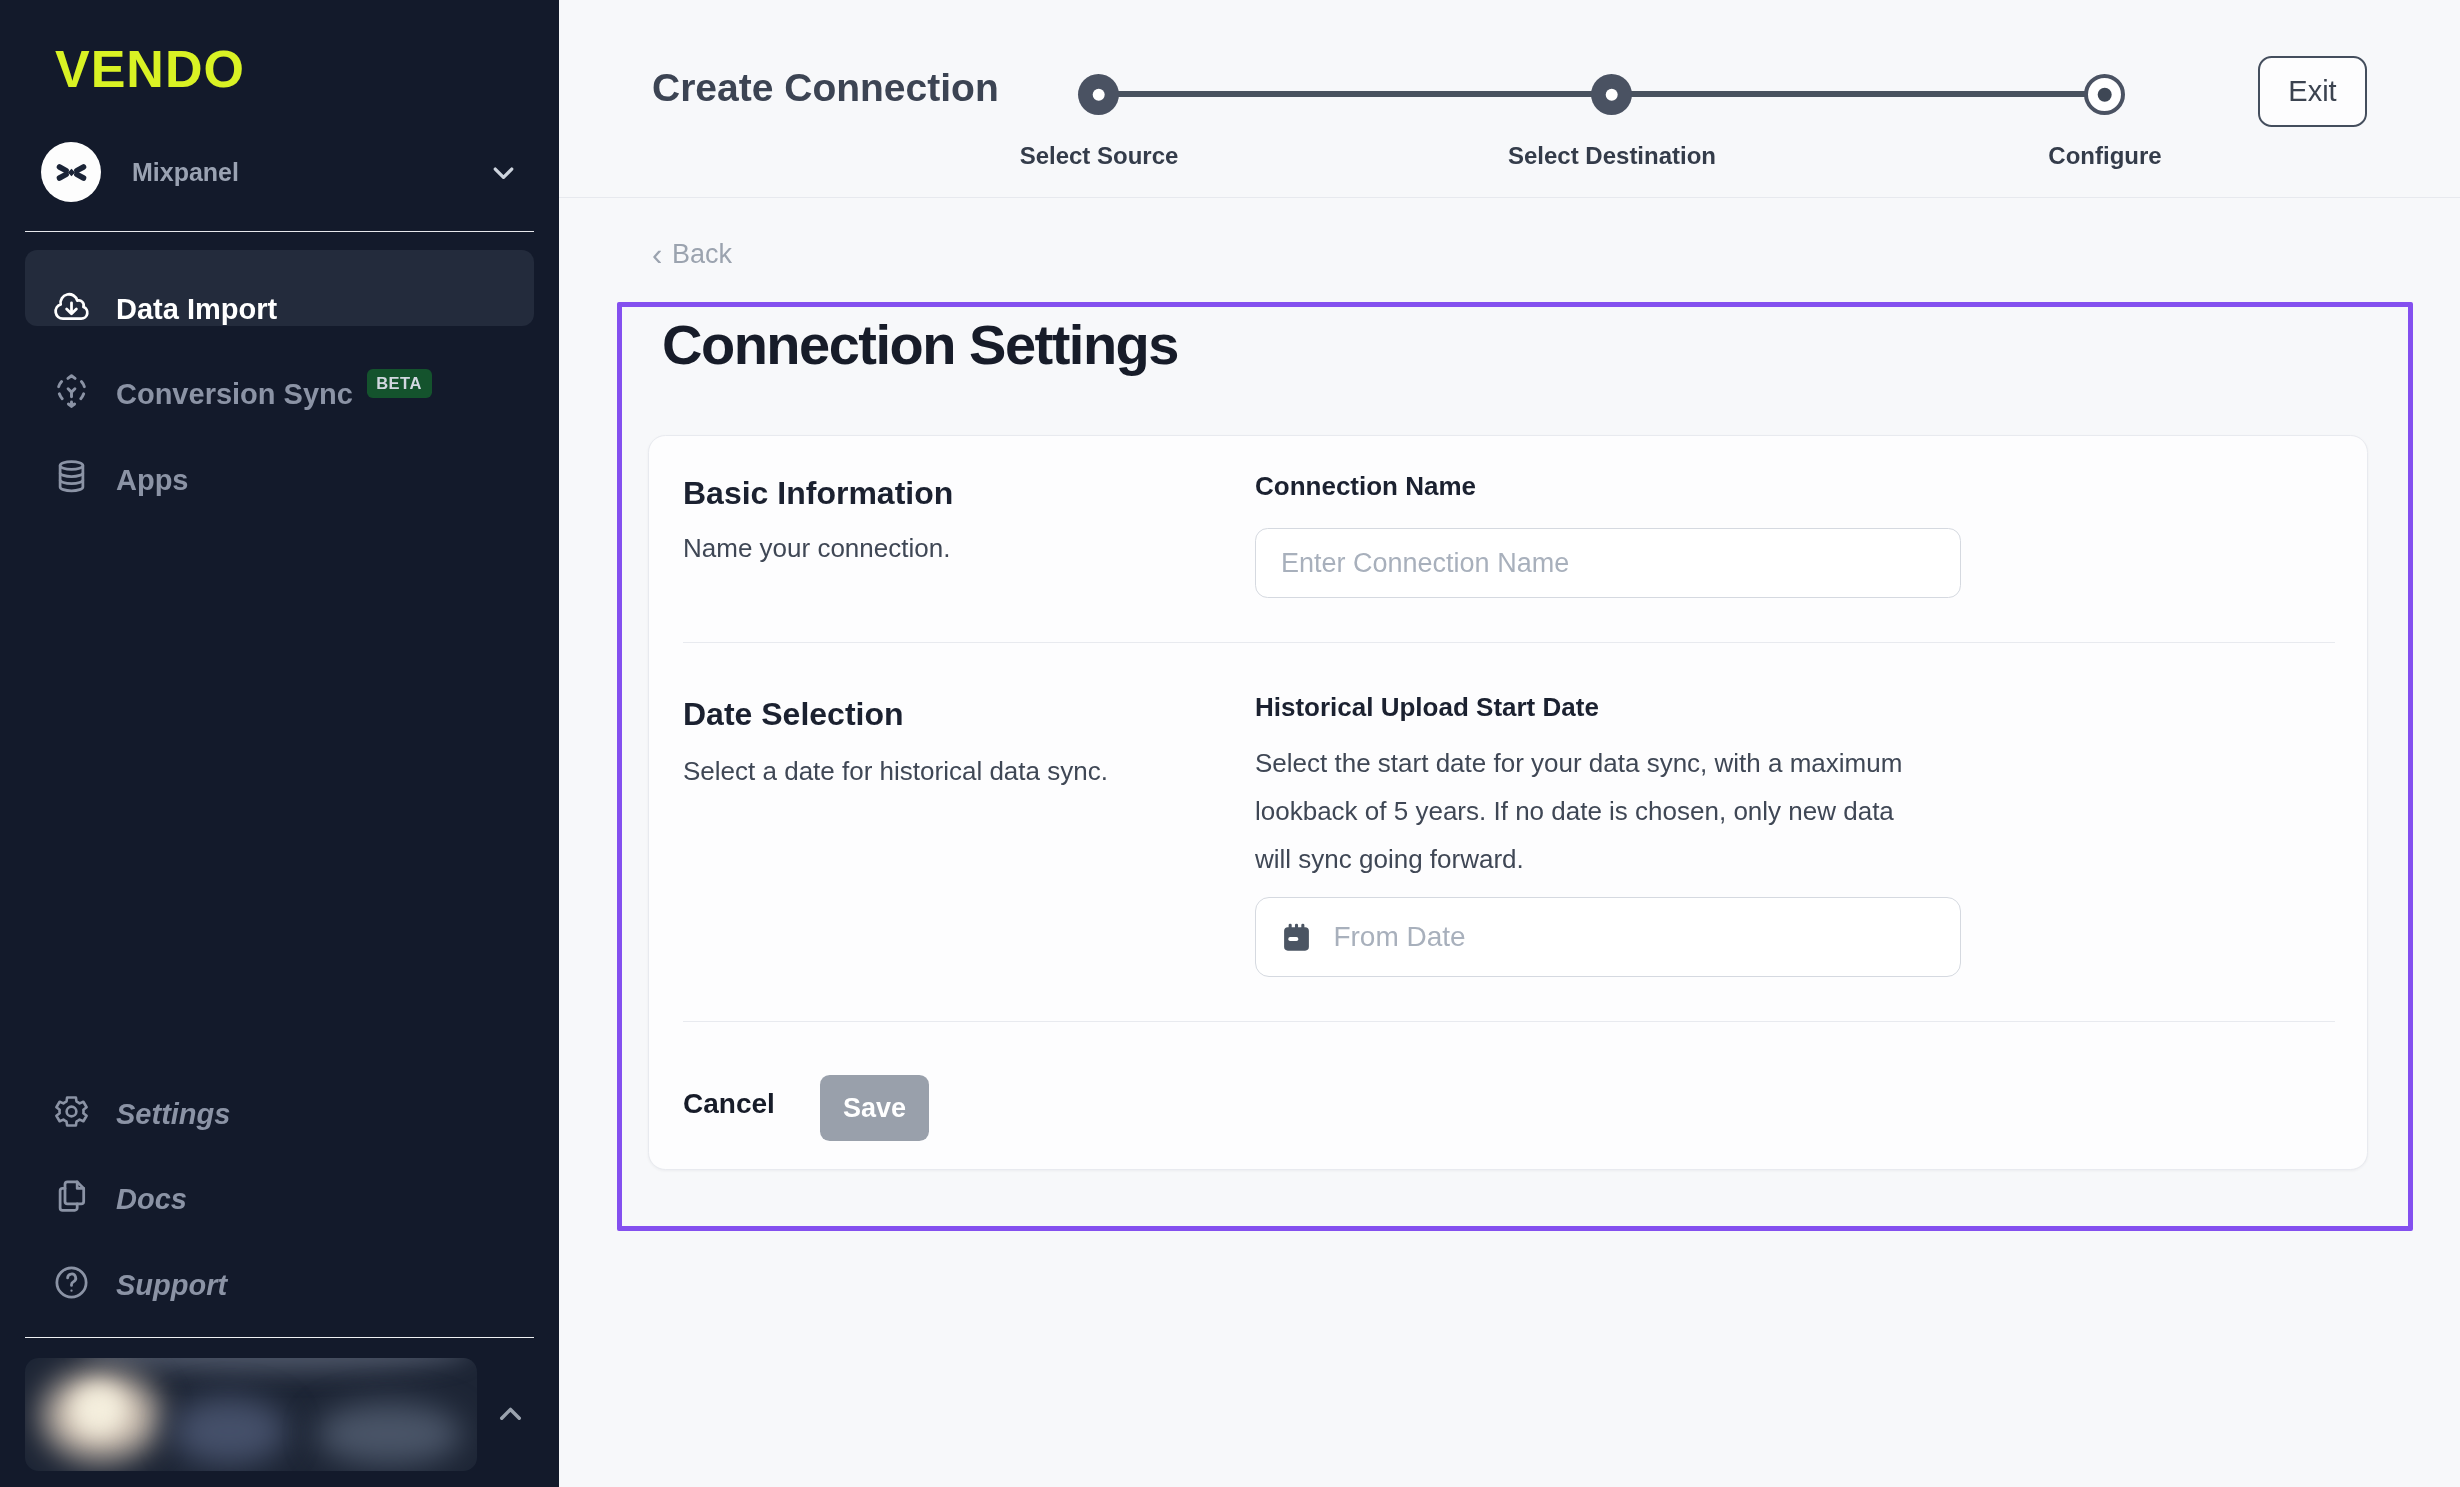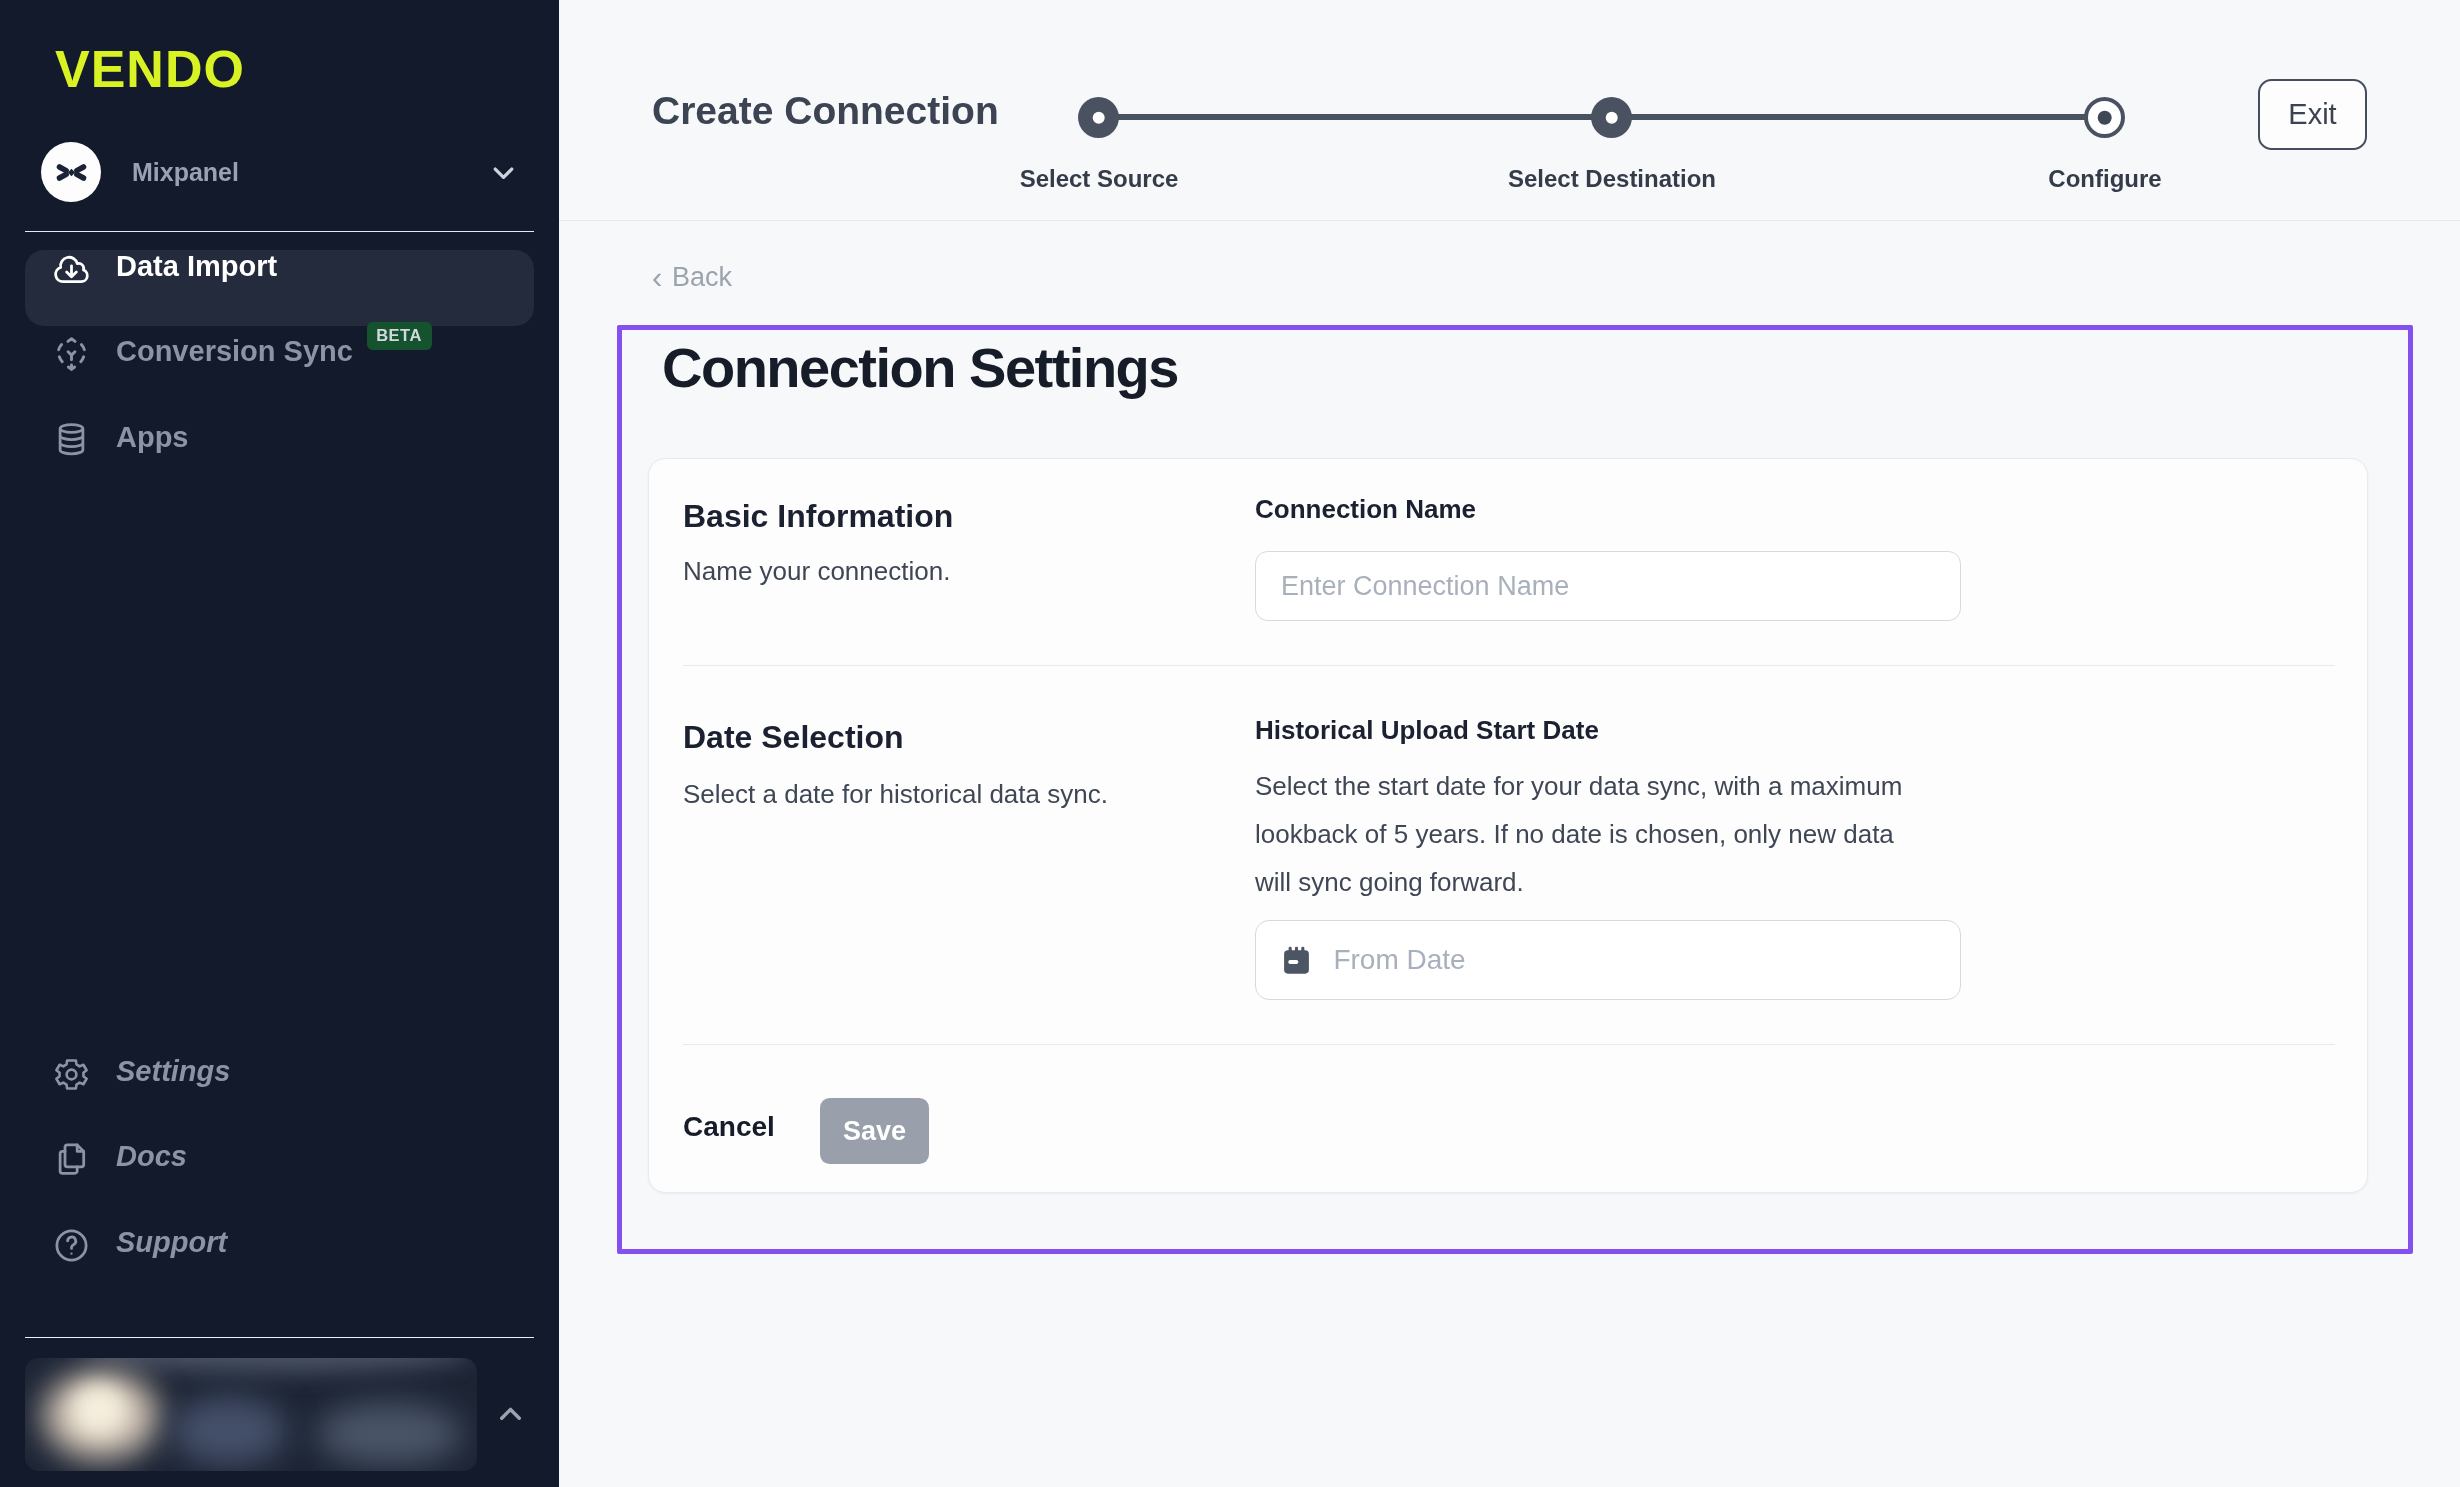--- a/index.html
+++ b/index.html
@@ -31,21 +31,21 @@
     background:#fdfdfd; display:flex; align-items:center; justify-content:center;
     flex:0 0 auto;
   }
   .ws-avatar svg { width:39px; height:39px; }
   .ws-name { margin-left:31px; font-size:25px; font-weight:600; color:#9aa2b2; }
   .ws-chevron { margin-left:auto; color:#cdd3dd; }
   .ws-divider { margin:29px 25px 0 25px; border-top:1.9px solid #e7e8ec; }
 
   .nav { display:flex; flex-direction:column; gap:9.7px; margin:17.5px 25px 0 25px; }
   .nav-item {
-    height:76px; border-radius:19px; display:flex; align-items:flex-start;
+    height:76px; border-radius:12px; display:flex; align-items:flex-end;
     padding-left:27px; color:#8b93a5; cursor:pointer;
   }
   .nav-item.active { background:#232b3c; color:#ffffff; }
   .nav-item .nav-icon { width:39px; height:39px; flex:0 0 auto; }
   .nav-item .nav-label { margin-left:25px; font-size:29px; font-weight:700; }
   .beta-badge {
     margin-left:13.6px; position:relative; top:-13.6px;
     background:#14532d; color:#d2d7e0;
     font-size:16.5px; font-weight:700; letter-spacing:0.5px;
     padding:4.9px 9.7px; border-radius:5.8px;
@@ -60,21 +60,21 @@
   }
   .blob { position:absolute; border-radius:50%; filter:blur(15.5px); }
   .blob.b1 { left:17.5px; top:13.6px; width:116px; height:89px; background:#cfc2b4; }
   .blob.b2 { left:47px; top:27px; width:54px; height:50px; background:#f4eedd; filter:blur(9.7px); }
   .blob.b3 { left:146px; top:39px; width:116px; height:68px; background:#45506a; }
   .blob.b4 { left:291px; top:45px; width:146px; height:62px; background:#4a5568; }
   .blob.b5 { left:58px; top:-29px; width:388px; height:43px; background:#6a7386; filter:blur(11.6px); opacity:.6; }
   .user-chevron { margin-left:15.5px; color:#9aa2ae; }
 
   
-  .main { position:absolute; left:559px; top:0; width:1902px; height:1092px;margin-top:23px; }
+  .main { position:absolute; left:559px; top:0; width:1902px; height:1092px; }
 
   .main-header { position:absolute; left:0; top:0; width:100%; height:198px; border-bottom:1.9px solid #e7e9ee; }
   .header-title { position:absolute; left:93px; top:66px; font-size:39px; font-weight:700; color:#3c4453; }
 
   .step-line { position:absolute; top:91px; height:5.8px; background:#49525f; }
   .line-1 { left:540px; width:513px; }
   .line-2 { left:1053px; width:493px; }
   .step-dot { position:absolute; top:74px; width:41px; height:41px; border-radius:50%; }
   .step-dot.complete { background:#4a5262; }
   .step-dot.complete::after {

